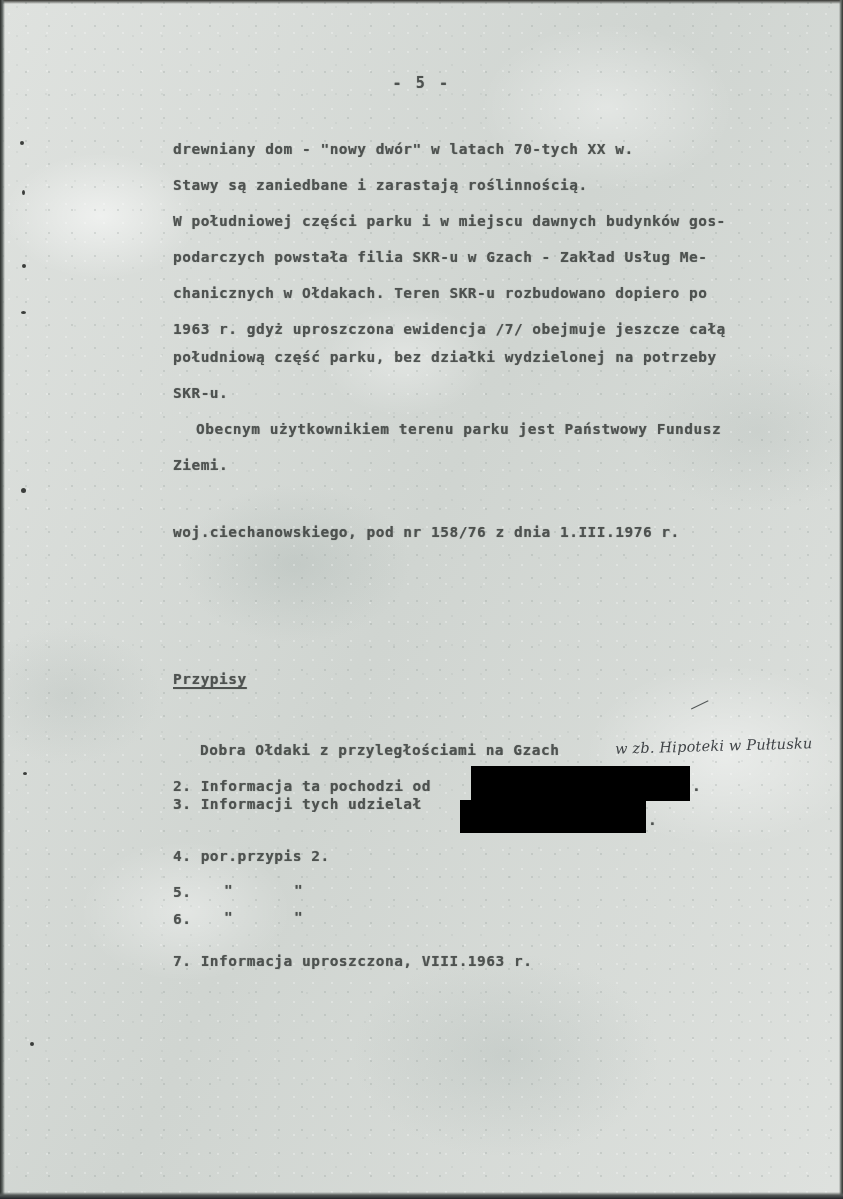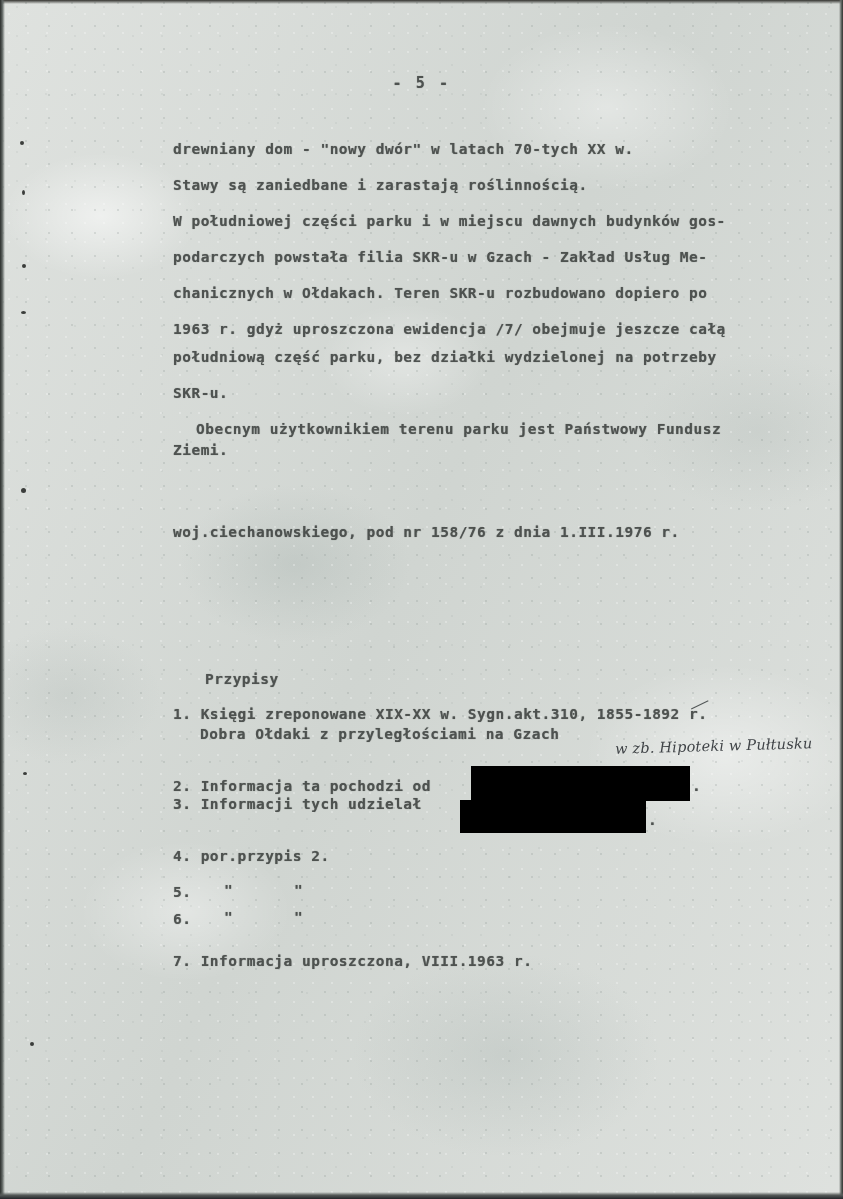--- a/index.html
+++ b/index.html
@@ -70,23 +70,23 @@
     letter-spacing: 2.6px;
     font-size: 15px;
   }
   .body-line   { left: 173px; }
   .indent-line { left: 196px; }
   .note-line   { left: 173px; }
   .note-cont   { left: 200px; }
 
   #footnotes-heading {
     left: 173px; top: 671px;
+    text-decoration: underline;
     text-underline-offset: 2.5px;
     text-decoration-thickness: 1.6px;
-    margin-left: 32px;
   }
   
   .hand {
     position: absolute;
     color: #32363a;
     font-family: "DejaVu Serif", "Liberation Serif", serif;
     font-style: italic;
     font-size: 14.5px;
     white-space: pre;
     opacity: .92;
@@ -135,29 +135,28 @@
 
   <div class="tw body-line" style="top:141px">drewniany dom - "nowy dwór" w latach 70-tych XX w.</div>
   <div class="tw body-line" style="top:177px">Stawy są zaniedbane i zarastają roślinnością.</div>
   <div class="tw body-line" style="top:213px">W południowej części parku i w miejscu dawnych budynków gos-</div>
   <div class="tw body-line" style="top:249px">podarczych powstała filia SKR-u w Gzach - Zakład Usług Me-</div>
   <div class="tw body-line" style="top:285px">chanicznych w Ołdakach. Teren SKR-u rozbudowano dopiero po</div>
   <div class="tw body-line" style="top:321px">1963 r. gdyż uproszczona ewidencja /7/ obejmuje jeszcze całą</div>
   <div class="tw body-line" style="top:349px">południową część parku, bez działki wydzielonej na potrzeby</div>
   <div class="tw body-line" style="top:385px">SKR-u.</div>
   <div class="tw indent-line" style="top:421px">Obecnym użytkownikiem terenu parku jest Państwowy Fundusz</div>
-  <div class="tw body-line" style="top:442px">Ziemi.</div>
+  <div class="tw body-line" style="top:457px">Ziemi.</div>
   <div class="tw body-line" style="top:524px">woj.ciechanowskiego, pod nr 158/76 z dnia 1.III.1976 r.</div>
 
   <div class="tw" id="footnotes-heading">Przypisy</div>
 
-  <div class="tw note-line" style="top:706px"><span>1.</span><span> </span><span>Księgi zreponowane XIX-XX w. Sygn.akt.310, 1855-1892 r.</span></div>
   <div id="hand-strike"></div>
 
-  <div class="tw note-cont" style="top:726px">Dobra Ołdaki z przyległościami na Gzach</div>
+  <div class="tw note-cont" style="top:742px">Dobra Ołdaki z przyległościami na Gzach</div>
   <div class="hand" id="hand-hipoteka">w zb. Hipoteki w Pułtusku</div>
 
   <div class="tw note-line" style="top:778px"><span>2.</span><span> </span><span>Informacja ta pochodzi od</span></div>
   <div class="redaction" id="redaction-bar-2"></div>
   <div class="tw" style="left:692px; top:778px">.</div>
 
   <div class="tw note-line" style="top:796px"><span>3.</span><span> </span><span>Informacji tych udzielał</span></div>
   <div class="redaction" id="redaction-bar-3"></div>
   <div class="tw" style="left:648px; top:812px">.</div>
 

